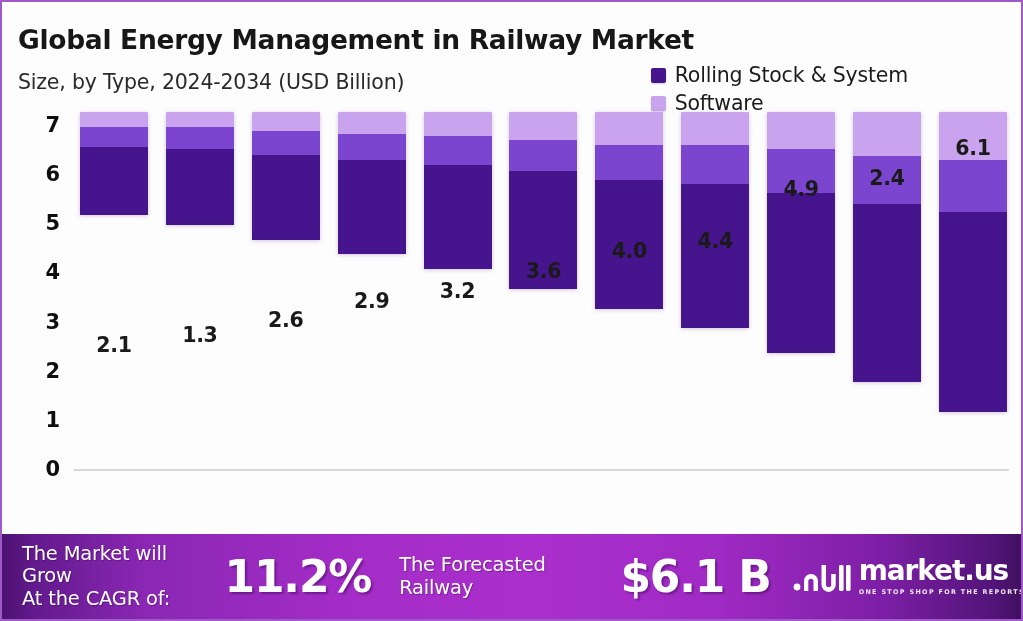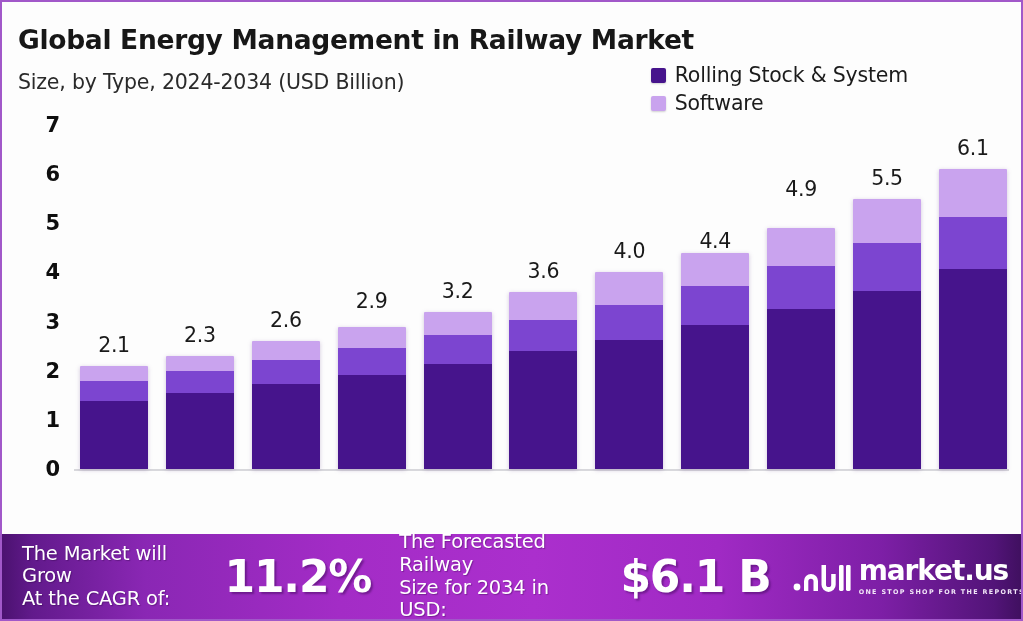--- a/index.html
+++ b/index.html
@@ -58,21 +58,21 @@
     position: absolute; left: 72px; top: 357px;
     width: 935px; height: 2px; background: #d8d8dc;
   }
   #bars {
     position: absolute; left: 78px; top: 0;
     width: 927px; height: 357px;
     display: flex; align-items: flex-end; justify-content: space-between;
   }
   .bar-col {
     position: relative; width: 68px; height: 357px;
-    display: flex; flex-direction: column; justify-content: flex-end;
+    display: flex; flex-direction: column;  font-weight: bold;
   }
   .bar-stack {
     position: relative; width: 68px;
     display: flex; flex-direction: column; justify-content: flex-end;
     filter: drop-shadow(0 1px 2px rgba(80,40,120,0.25));
   }
   .seg { width: 68px; }
   .seg-top { border-radius: 1px 1px 0 0; }
   .bar-value {
     position: absolute; left: 0; width: 68px; text-align: center;
@@ -169,21 +169,21 @@
             <div class="seg" style="height: 67.8171px; background: rgb(70, 20, 140);"></div>
           </div>
           <div class="bar-value" style="bottom: 112.2px;">2.1</div>
         </div>
         <div class="bar-col">
           <div class="bar-stack">
             <div class="seg seg-top" style="height: 14.7429px; background: rgb(201, 163, 238);"></div>
             <div class="seg" style="height: 22.1143px; background: rgb(124, 69, 208);"></div>
             <div class="seg" style="height: 76.1714px; background: rgb(70, 20, 140);"></div>
           </div>
-          <div class="bar-value" style="bottom: 122.029px;">2.3</div>
+          <div class="bar-value" style="bottom: 122.029px;">1.3</div>
         </div>
         <div class="bar-col">
           <div class="bar-stack">
             <div class="seg seg-top" style="height: 18.6743px; background: rgb(201, 163, 238);"></div>
             <div class="seg" style="height: 24.5714px; background: rgb(124, 69, 208);"></div>
             <div class="seg" style="height: 84.5257px; background: rgb(70, 20, 140);"></div>
           </div>
           <div class="bar-value" style="bottom: 136.771px;">2.6</div>
         </div>
         <div class="bar-col">
@@ -233,21 +233,21 @@
             <div class="seg" style="height: 160.206px; background: rgb(70, 20, 140);"></div>
           </div>
           <div class="bar-value" style="bottom: 268px;">4.9</div>
         </div>
         <div class="bar-col">
           <div class="bar-stack">
             <div class="seg seg-top" style="height: 44.2286px; background: rgb(201, 163, 238);"></div>
             <div class="seg" style="height: 48.16px; background: rgb(124, 69, 208);"></div>
             <div class="seg" style="height: 177.897px; background: rgb(70, 20, 140);"></div>
           </div>
-          <div class="bar-value" style="bottom: 279.286px;">5.5</div>
+          <div class="bar-value" style="bottom: 279.286px;">2.4</div>
         </div>
         <div class="bar-col">
           <div class="bar-stack">
             <div class="seg seg-top" style="height: 47.6686px; background: rgb(201, 163, 238);"></div>
             <div class="seg" style="height: 52.5829px; background: rgb(124, 69, 208);"></div>
             <div class="seg" style="height: 199.52px; background: rgb(70, 20, 140);"></div>
           </div>
           <div class="bar-value" style="bottom: 308.771px;">6.1</div>
         </div>
       </div>
@@ -267,21 +267,20 @@
   </div>
 
   <div id="banner">
     <div id="cagr-caption" class="banner-caption">
       <div>The Market will Grow</div>
       <div>At the CAGR of:</div>
     </div>
     <div id="cagr-value" class="banner-big">11.2%</div>
     <div id="forecast-caption" class="banner-caption">
       <div>The Forecasted Railway</div>
-      <div>Size for 2034 in USD:</div>
     </div>
     <div id="forecast-value" class="banner-big">$6.1 B</div>
 
     <div id="logo">
       <svg id="logo-mark" viewBox="0 0 58 34">
         <circle cx="4" cy="27" r="3.4" fill="#ffffff"></circle>
         <path d="M11 31 L11 21 a7 7 0 0 1 14 0 L25 31 L20.5 31 L20.5 21.3 a2.6 2.6 0 0 0 -5.2 0 L15.3 31 Z" fill="#ffffff"></path>
         <path d="M28.5 5 L33 5 L33 24.5 a2.6 2.6 0 0 0 5.2 0 L38.2 14 L42.7 14 L42.7 24.8 a7.1 7.1 0 0 1 -14.2 0 Z" fill="#ffffff"></path>
         <rect x="46" y="5" width="4.6" height="26" rx="1.4" fill="#ffffff"></rect>
         <rect x="53" y="5" width="4.6" height="26" rx="1.4" fill="#ffffff"></rect>

